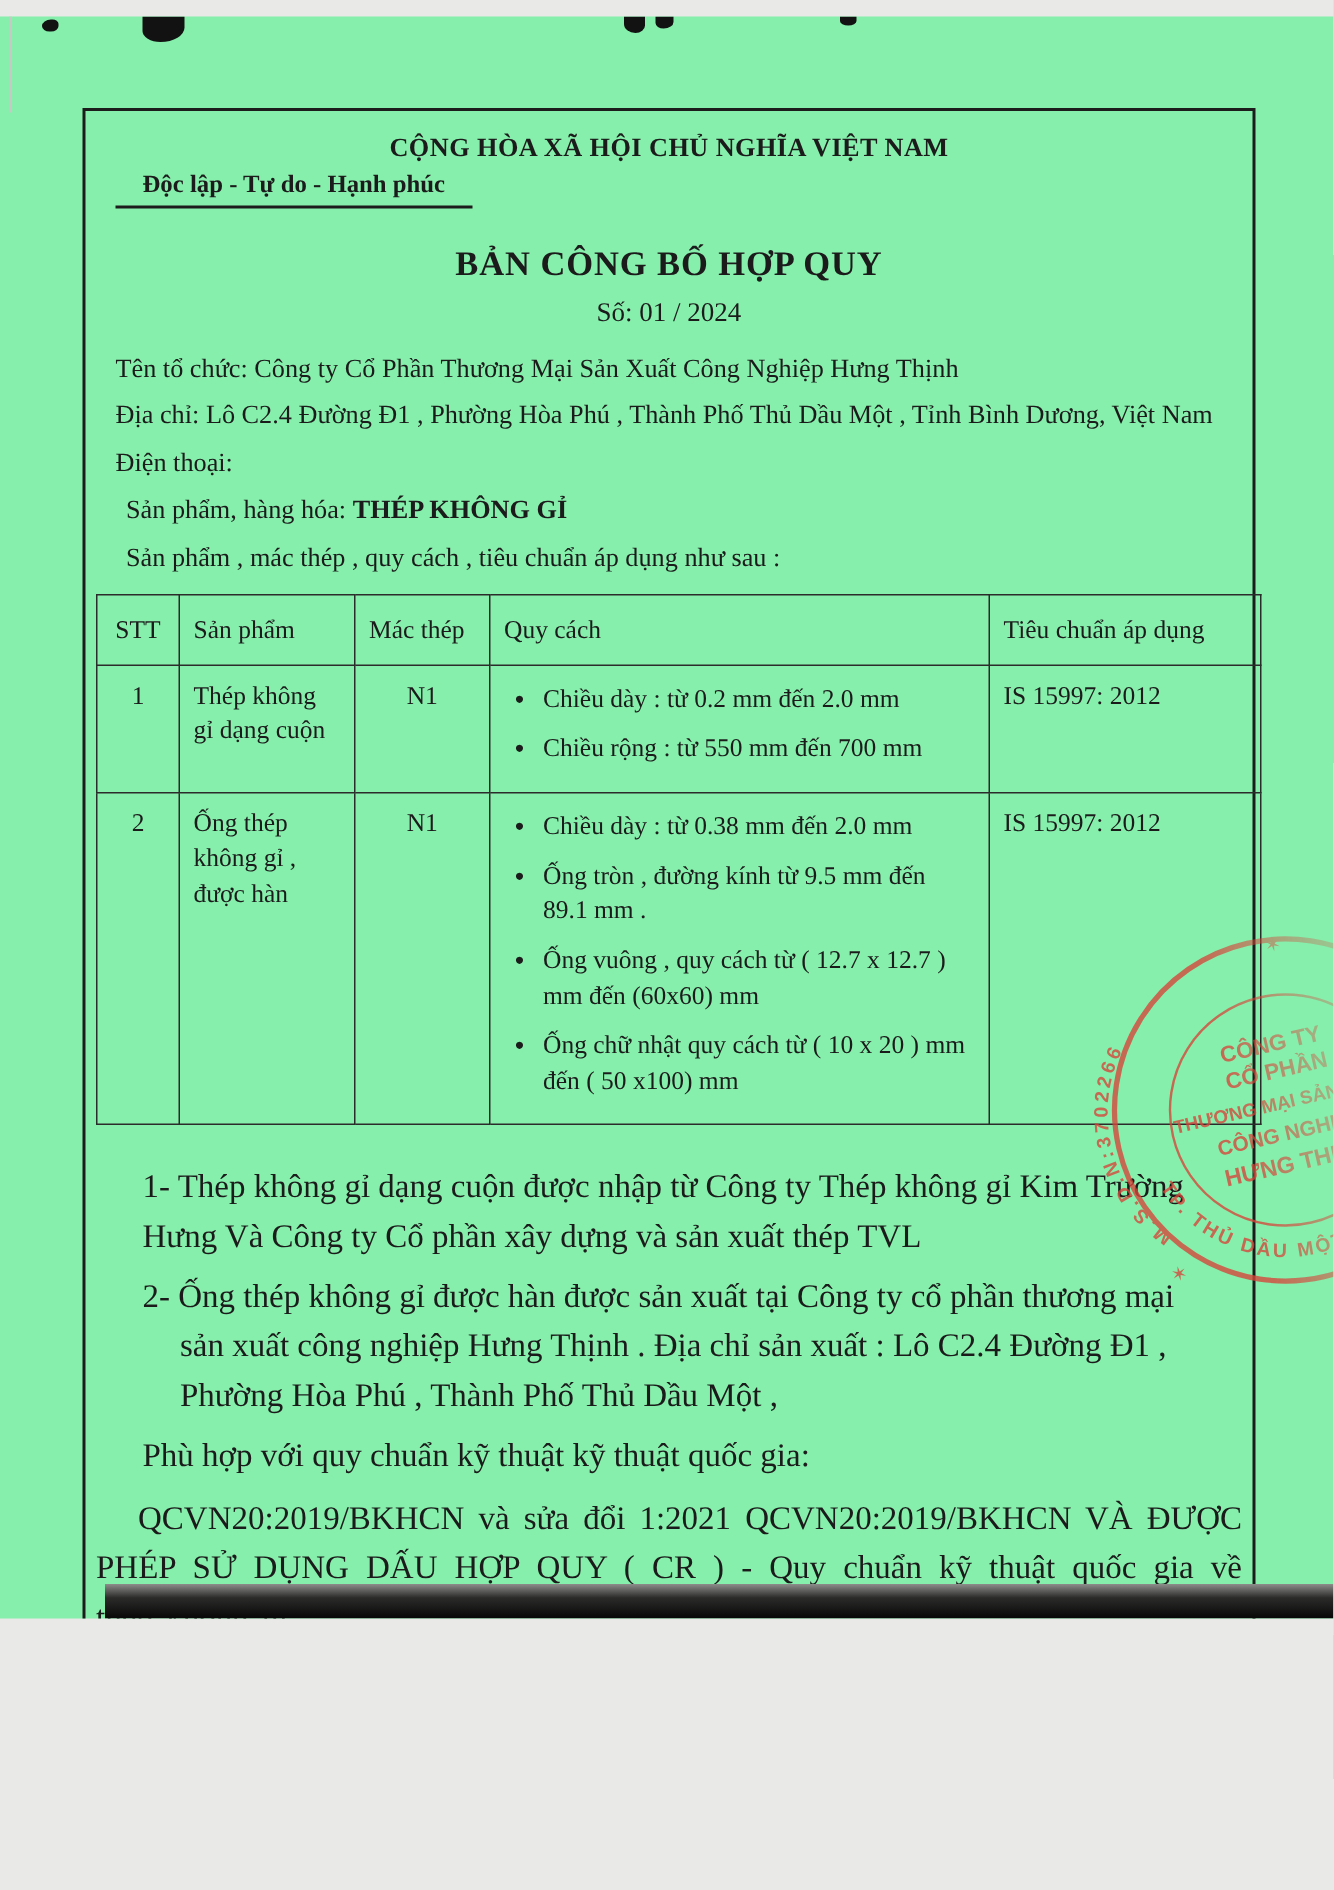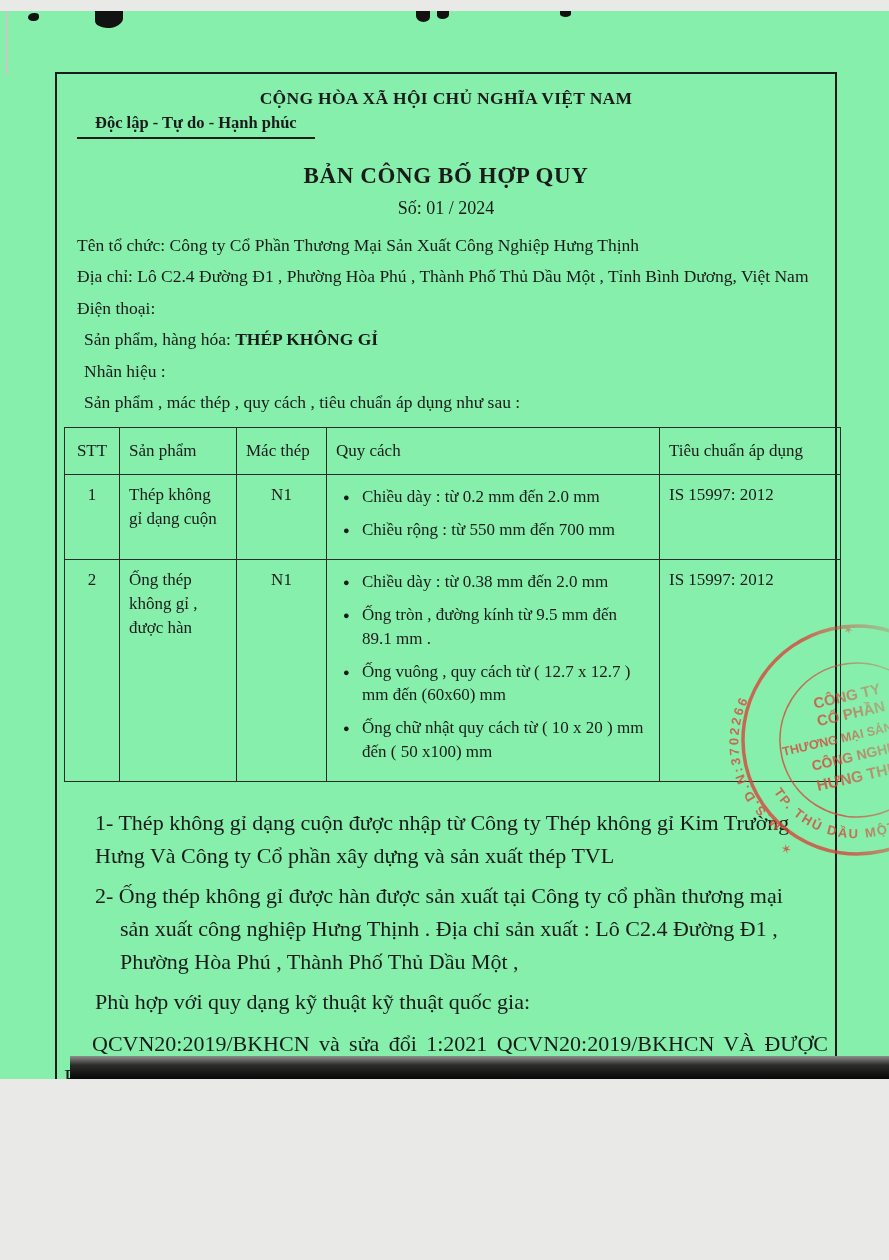--- a/index.html
+++ b/index.html
@@ -87,21 +87,20 @@
 
     <div class="doc-title">BẢN CÔNG BỐ HỢP QUY</div>
     <div class="doc-no">Số: 01 / 2024</div>
 
     <div class="para first">Tên tổ chức: Công ty Cổ Phần Thương Mại Sản Xuất Công Nghiệp Hưng Thịnh</div>
     <div class="para">Địa chỉ: Lô C2.4 Đường Đ1 , Phường Hòa Phú , Thành Phố Thủ Dầu Một , Tỉnh Bình Dương, Việt Nam</div>
     <div class="para">Điện thoại:</div>
     <div class="para indent1">
       <span>Sản phẩm, hàng hóa: </span><span class="bold">THÉP KHÔNG GỈ</span>
     </div>
-    <div class="para indent1">Nhãn hiệu :</div>
     <div class="para indent1">Sản phẩm , mác thép , quy cách , tiêu chuẩn áp dụng như sau :</div>
 
     <table>
       <colgroup>
         <col style="width:55px">
           <col style="width:117px">
           <col style="width:90px">
           <col style="width:333px">
           <col style="width:181px">
       </colgroup>
@@ -154,21 +153,21 @@
               </div>
           </td>
           <td>IS 15997: 2012</td>
         </tr>
       </tbody>
     </table>
 
     <div class="notes">
       <div class="note-plain">1- Thép không gỉ dạng cuộn được nhập từ Công ty Thép không gỉ Kim Trường Hưng Và Công ty Cổ phần xây dựng và sản xuất thép TVL</div>
       <div class="note-hang">2- Ống thép không gỉ được hàn được sản xuất tại Công ty cổ phần thương mại sản xuất công nghiệp Hưng Thịnh . Địa chỉ sản xuất : Lô C2.4 Đường Đ1 , Phường Hòa Phú , Thành Phố Thủ Dầu Một ,</div>
-      <div class="note-plain">Phù hợp với quy dạng kỹ thuật kỹ thuật quốc gia:</div>
+      <div class="note-plain">Phù hợp với quy chuẩn kỹ thuật kỹ thuật quốc gia:</div>
       <div class="note-final">QCVN20:2019/BKHCN và sửa đổi 1:2021 QCVN20:2019/BKHCN VÀ ĐƯỢC PHÉP SỬ DỤNG DẤU HỢP QUY ( CR ) -  Quy chuẩn kỹ thuật quốc gia về thép không gỉ</div>
     </div>
 
   </div>
 
   <div class="stamp">
     <svg width="270" height="270" viewBox="0 0 270 270">
       <g opacity="0.85">
         <circle cx="135" cy="135" r="114" fill="none" stroke="#d8453a" stroke-width="3.5"></circle>
         <circle cx="135" cy="135" r="77" fill="none" stroke="#d8453a" stroke-width="1.6"></circle>

